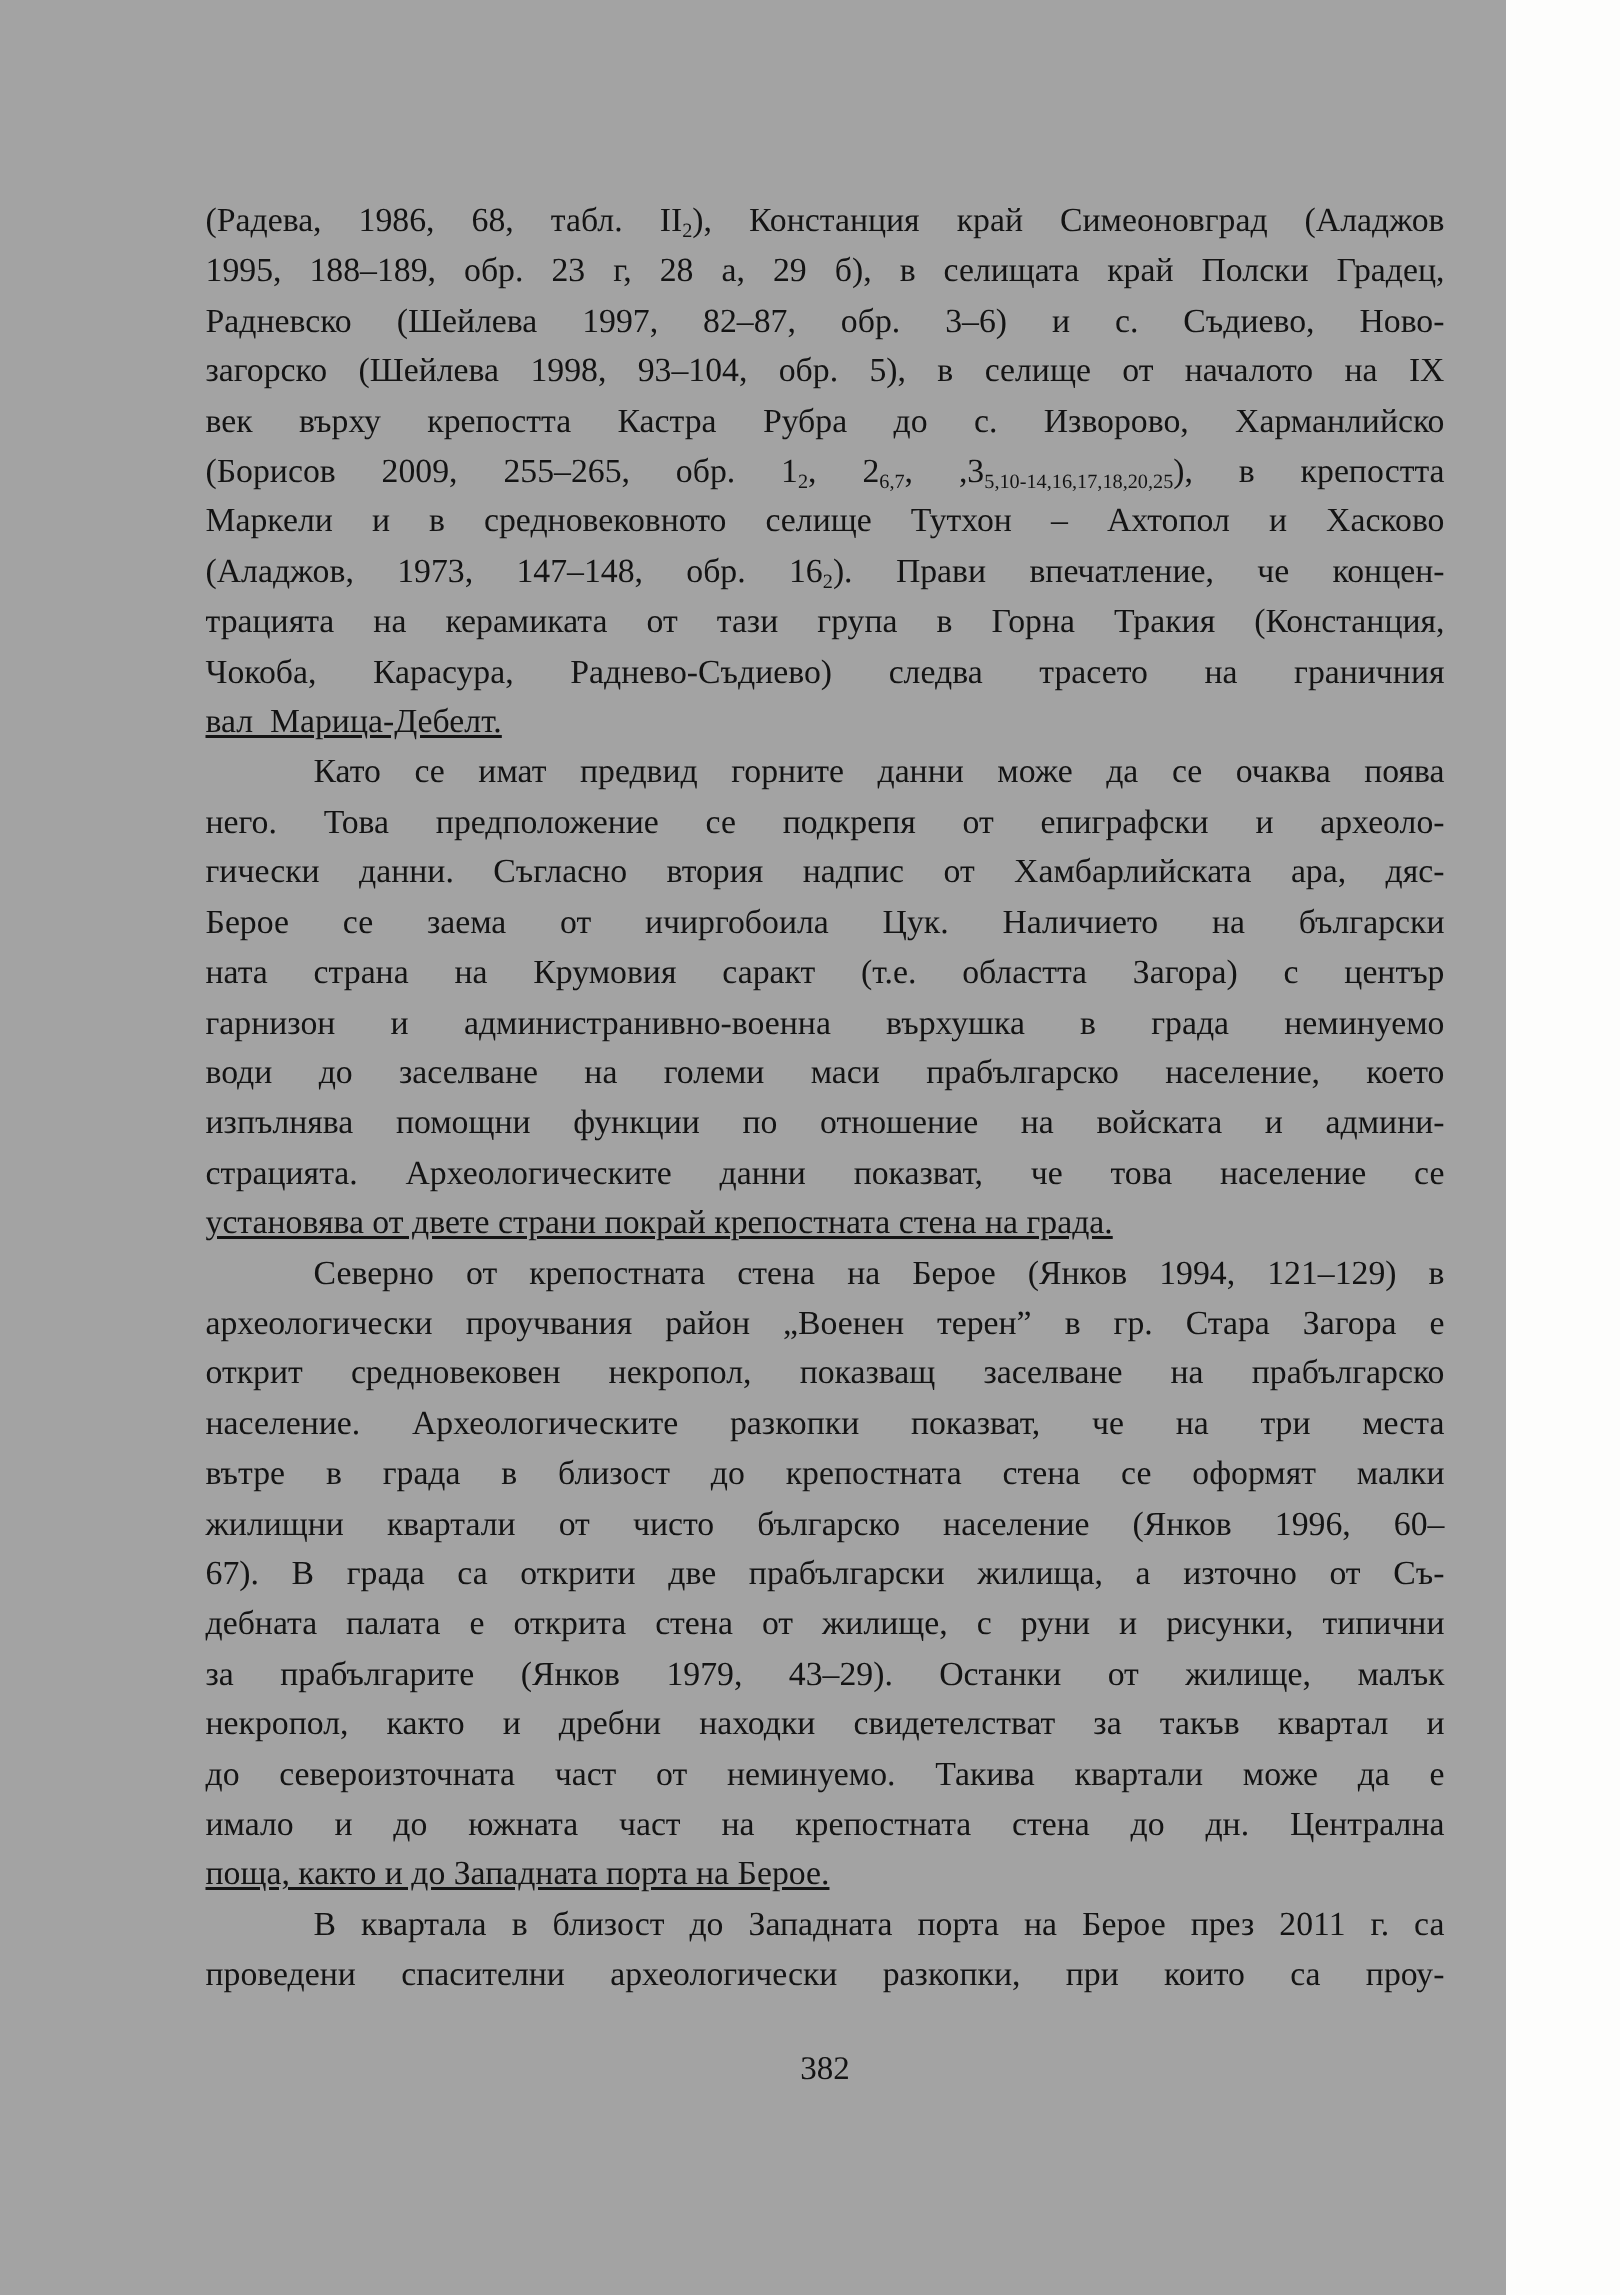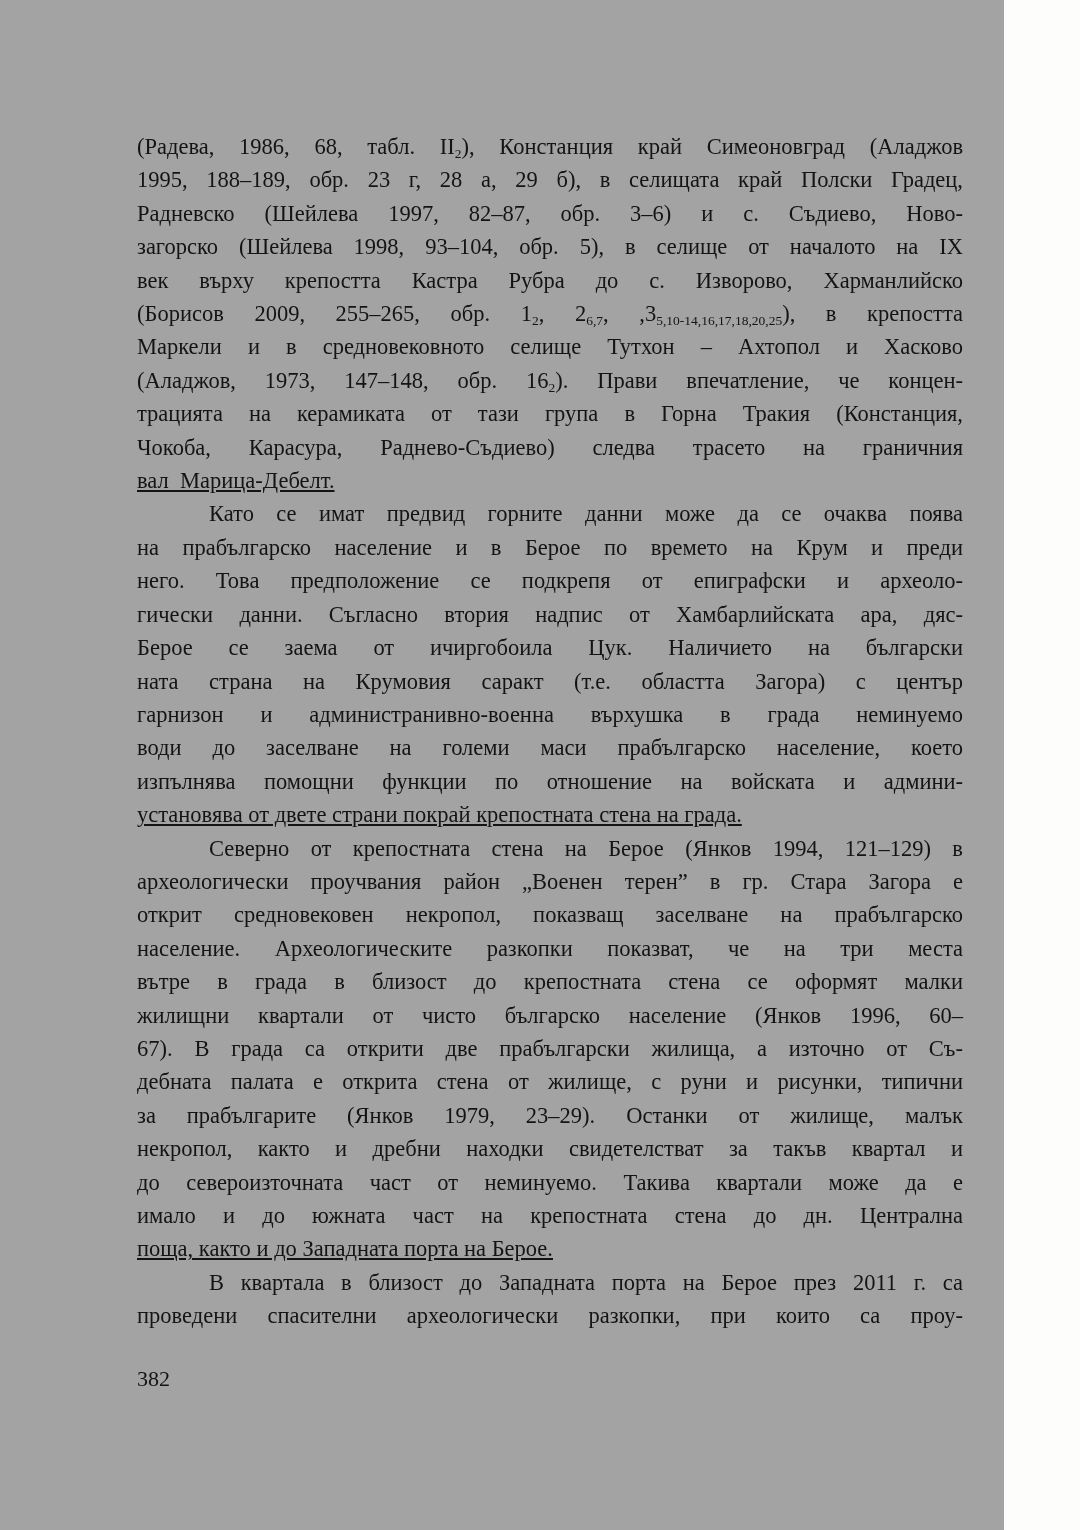--- a/index.html
+++ b/index.html
@@ -34,21 +34,21 @@
   sub {
     font-size: 60%;
     line-height: 0;
     vertical-align: -0.30em;
   }
   .page-number {
     position: absolute;
     left: 137px;
     top: 1366px;
     width: 826px;
-    text-align: left;
+    text-align: center;
     font-size: 22px;
   }
 </style>
 </head>
 <body>
 
 <div class="page">
   <div class="text-block">
       <div class="paragraph">
         <div class="line">(Радева, 1986, 68, табл. II<sub>2</sub>), Констанция край Симеоновград (Аладжов</div>
@@ -58,40 +58,40 @@
         <div class="line">век върху крепостта Кастра Рубра до с. Изворово, Харманлийско</div>
         <div class="line">(Борисов 2009, 255–265, обр. 1<sub>2</sub>, 2<sub>6,7</sub>, ,3<sub>5,10-14,16,17,18,20,25</sub>), в крепостта</div>
         <div class="line">Маркели и в средновековното селище Тутхон – Ахтопол и Хасково</div>
         <div class="line">(Аладжов, 1973, 147–148, обр. 16<sub>2</sub>). Прави впечатление, че концен-</div>
         <div class="line">трацията на керамиката от тази група в Горна Тракия (Констанция,</div>
         <div class="line">Чокоба, Карасура, Раднево-Съдиево) следва трасето на граничния</div>
         <div class="line no-just">вал &nbsp;Марица-Дебелт.</div>
       </div>
       <div class="paragraph">
         <div class="line indent">Като се имат предвид горните данни може да се очаква поява</div>
-        <div class="line">на прабългарско население и в Берое по времето на Крум и преди</div>
         <div class="line">него. Това предположение се подкрепя от епиграфски и археоло-</div>
         <div class="line">гически данни. Съгласно втория надпис от Хамбарлийската ара, дяс-</div>
         <div class="line">Берое се заема от ичиргобоила Цук. Наличието на български</div>
         <div class="line">ната страна на Крумовия саракт (т.е. областта Загора) с център</div>
         <div class="line">гарнизон и администранивно-военна върхушка в града неминуемо</div>
         <div class="line">води до заселване на големи маси прабългарско население, което</div>
         <div class="line">изпълнява помощни функции по отношение на войската и админи-</div>
+        <div class="line">страцията. Археологическите данни показват, че това население се</div>
         <div class="line no-just">установява от двете страни покрай крепостната стена на града.</div>
       </div>
       <div class="paragraph">
         <div class="line indent">Северно от крепостната стена на Берое (Янков 1994, 121–129) в</div>
         <div class="line">археологически проучвания район „Военен терен” в гр. Стара Загора е</div>
         <div class="line">открит средновековен некропол, показващ заселване на прабългарско</div>
         <div class="line">население. Археологическите разкопки показват, че на три места</div>
         <div class="line">вътре в града в близост до крепостната стена се оформят малки</div>
         <div class="line">жилищни квартали от чисто българско население (Янков 1996, 60–</div>
         <div class="line">67). В града са открити две прабългарски жилища, а източно от Съ-</div>
         <div class="line">дебната палата е открита стена от жилище, с руни и рисунки, типични</div>
-        <div class="line">за прабългарите (Янков 1979, 23–29). Останки от жилище, малък</div>
+        <div class="line">за прабългарите (Янков 1979, 43–29). Останки от жилище, малък</div>
         <div class="line">некропол, както и дребни находки свидетелстват за такъв квартал и</div>
         <div class="line">до североизточната част от неминуемо. Такива квартали може да е</div>
         <div class="line">имало и до южната част на крепостната стена до дн. Централна</div>
         <div class="line no-just">поща, както и до Западната порта на Берое.</div>
       </div>
       <div class="paragraph">
         <div class="line indent">В квартала в близост до Западната порта на Берое през 2011 г. са</div>
         <div class="line">проведени спасителни археологически разкопки, при които са проу-</div>
       </div>
     </div>

